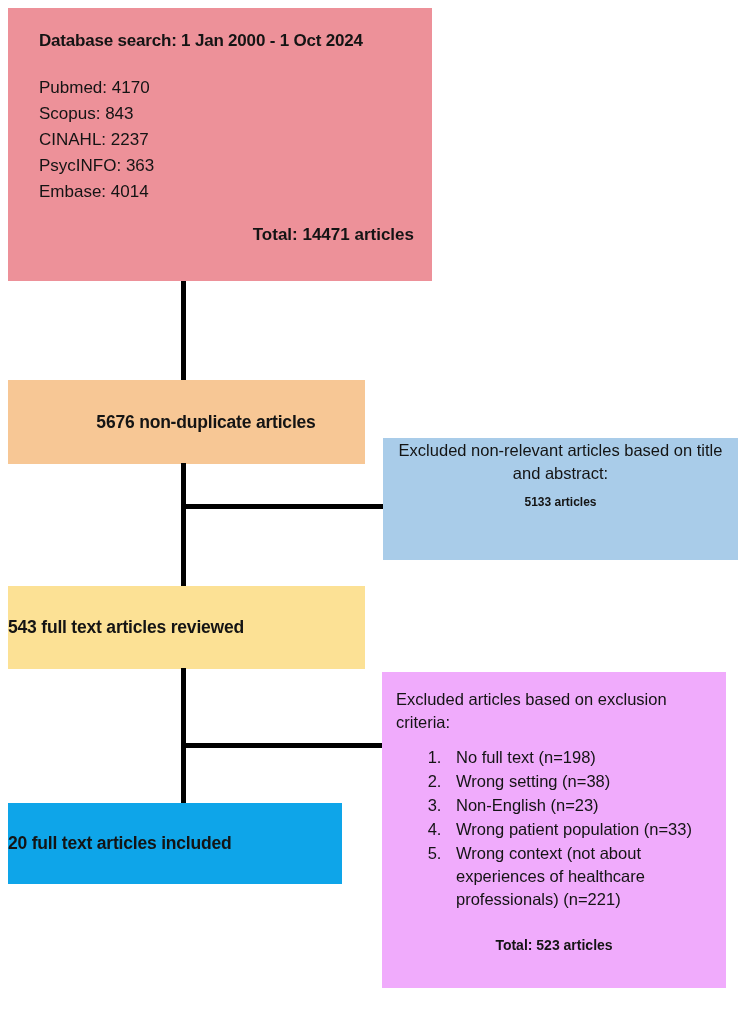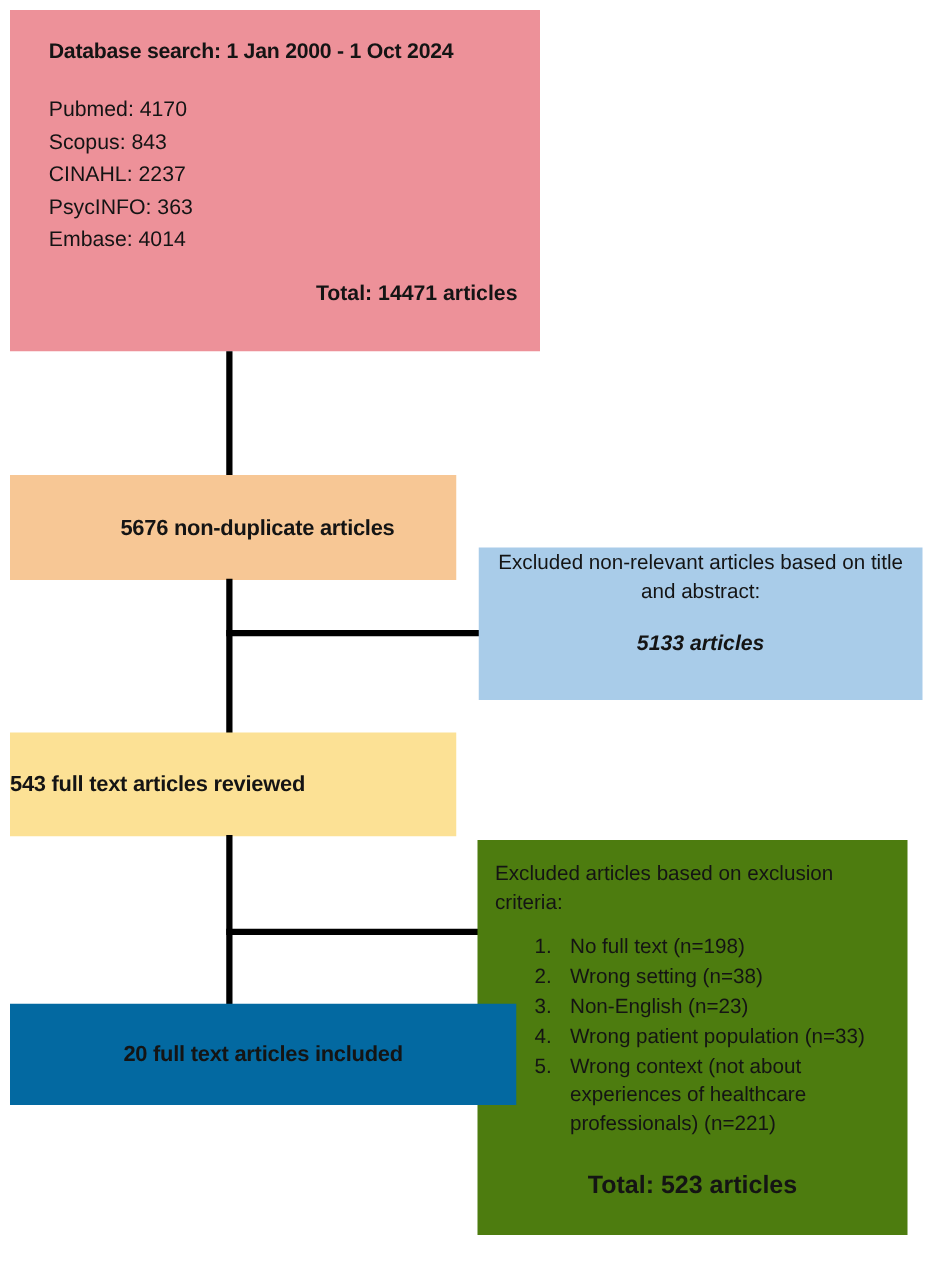--- a/index.html
+++ b/index.html
@@ -55,44 +55,43 @@
     width: 357px;
     height: 83px;
     background: #FCE195;
     display: flex;
     align-items: center;
     justify-content: flex-start;
   }
   .box-included {
     left: 8px;
     top: 803px;
-    width: 405px;
+    width: 334px;
     height: 81px;
-    background: #0369a1;
+    background: #0ea5e9;
     display: flex;
     align-items: center;
-    justify-content: center;
   }
 
   
   .box-excluded-title {
     left: 383px;
     top: 438px;
     width: 355px;
     height: 122px;
     background: #A9CCE9;
     padding: 1px 14px 0 14px;
     text-align: center;
   }
   .box-excluded-criteria {
     left: 382px;
     top: 672px;
     width: 344px;
     height: 316px;
-    background: #4d7c0f;
+    background: #f0abfc;
     padding: 16px 14px 0 14px;
   }
 
   
   .title-line {
     font-size: 17px;
     font-weight: bold;
     line-height: 1.35;
     letter-spacing: -0.2px;
   }
@@ -115,43 +114,42 @@
     font-weight: bold;
     letter-spacing: -0.2px;
     white-space: nowrap;
   }
 
   .excl-head {
     font-size: 16.5px;
     line-height: 1.42;
   }
   .excl-count {
-    margin-top: 19px;
-    font-size: 17px;
-    font-weight: bold;
-    font-style: italic;
+    margin-top: 9px;
+    font-size: 12px;
+    font-weight: bold;
   }
 
   .crit-head {
     font-size: 16.5px;
     line-height: 1.38;
   }
   .crit-list {
     margin: 12px;
     padding-left: 38px;
     font-size: 16.5px;
     line-height: 1.40;
   }
   .crit-list li {
     padding-left: 10px;
     margin-top: 1px;
   }
   .crit-total {
     margin-top: 26px;
-    font-size: 20px;
+    font-size: 14px;
     font-weight: bold;
     text-align: center;
   }
 
   
   .conn {
     position: absolute;
     background: #000000;
   }
   .conn-v1 { left: 181px; top: 281px; width: 5px; height: 100px; }

